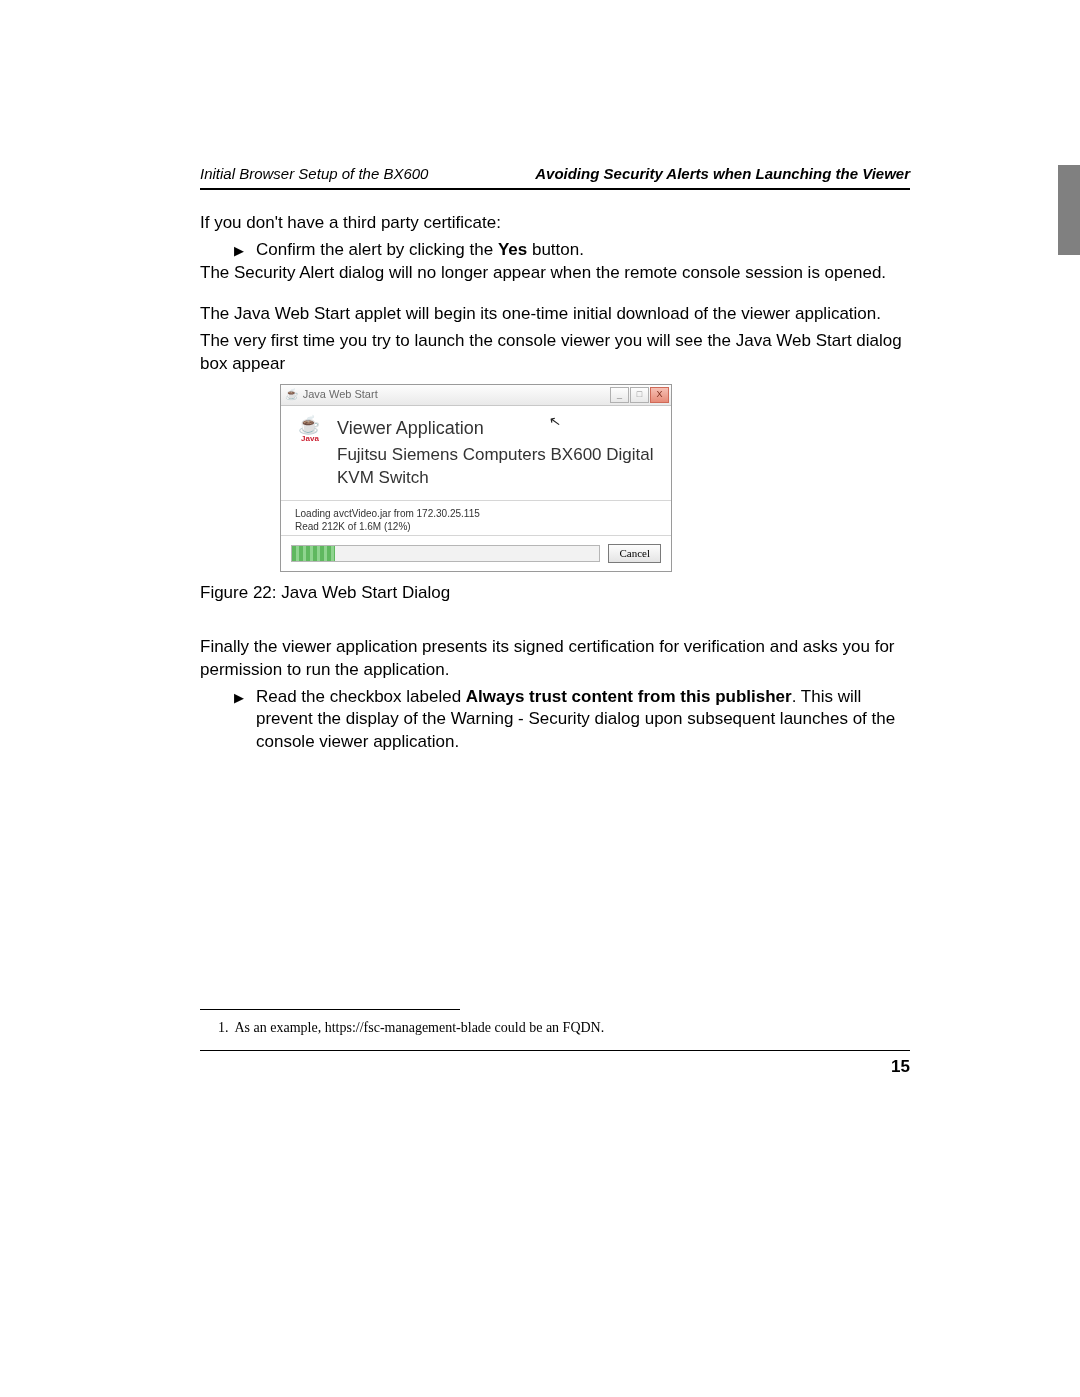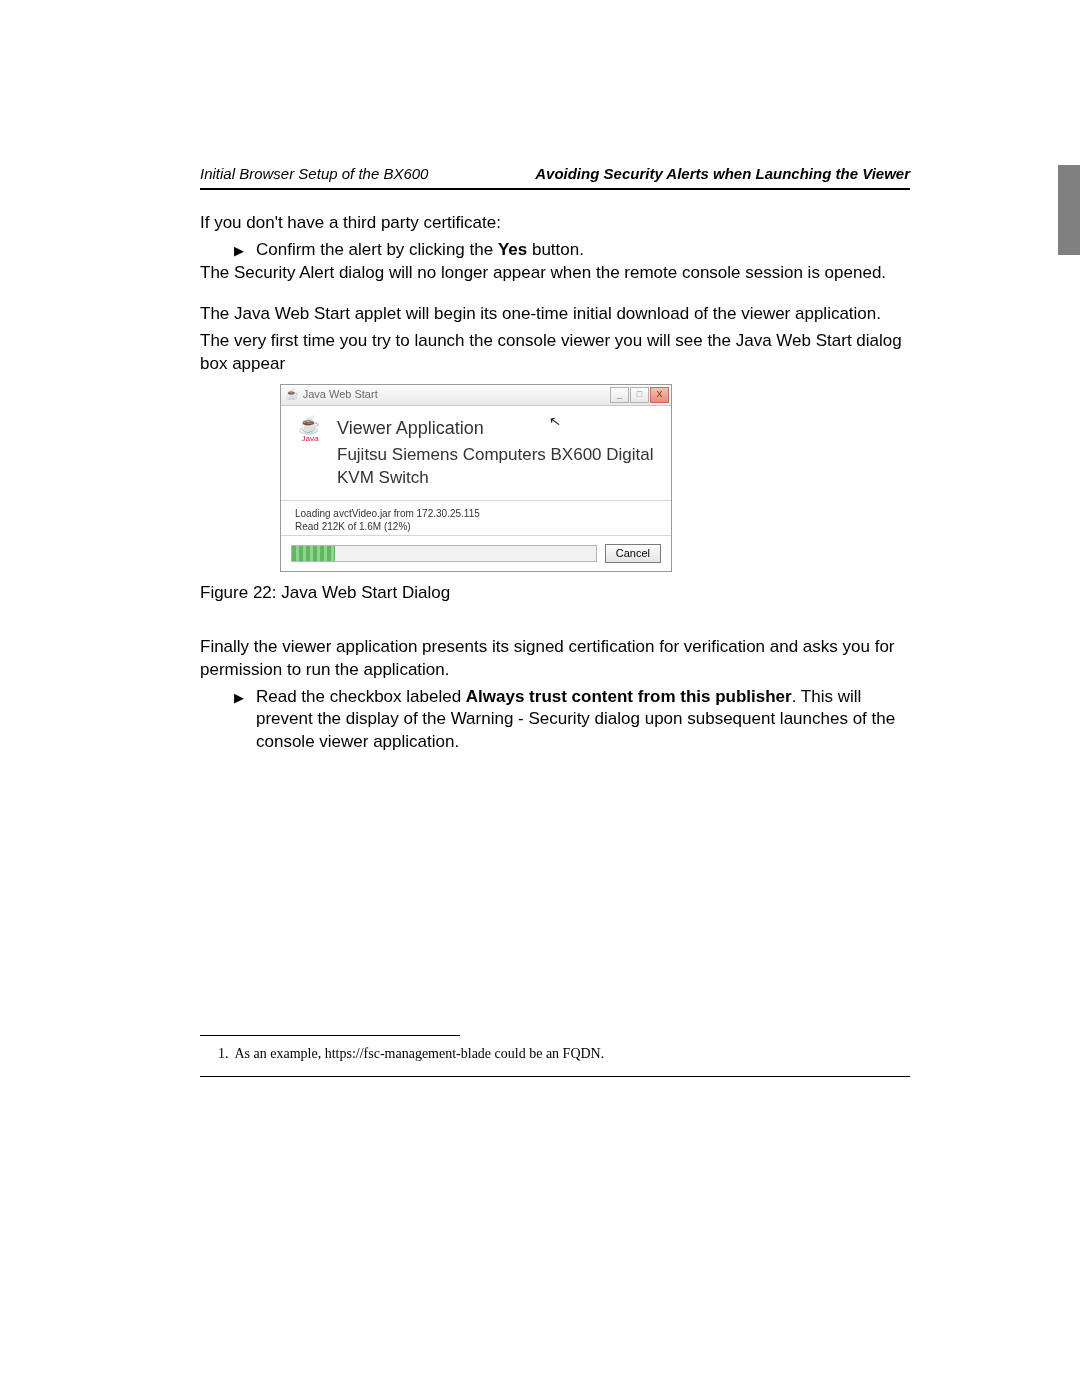--- a/index.html
+++ b/index.html
@@ -77,21 +77,21 @@
   }
   .jws-head {
     display: flex;
     padding: 10px 10px 10px 14px;
     border-bottom: 1px solid #d6d6d6;
     position: relative;
     background:#fff;
   }
   .java-logo { width: 30px; text-align:center; }
   .java-cup { font-size: 18px; color:#c23; line-height:1; }
-  .java-word { font-size: 8px; color:#c23; font-weight:normal; }
+  .java-word { font-size: 8px; color:#c23; font-weight:bold; }
   .jws-head-txt { margin-left: 12px; flex:1; }
   .jws-h1 { font-size: 18px; color:#333; font-family: "Trebuchet MS", Tahoma, sans-serif; margin-bottom:4px;}
   .jws-h2 { font-size: 17px; color:#333; }
   .cursor {
     position:absolute; right:110px; top:6px;
     font-size:14px; color:#222; transform: rotate(-10deg);
   }
   .jws-status {
     padding: 6px 10px 2px 14px;
     font-size: 10px; color:#333; line-height:1.3;
@@ -111,20 +111,21 @@
   .progress-fill {
     position:absolute; left:0; top:0; bottom:0;
     width:14%;
     background: repeating-linear-gradient(90deg,#5fb85f 0,#5fb85f 4px,#8fd48f 4px,#8fd48f 7px);
   }
   .cancel-btn {
     font-size:11px;
     padding:1px 10px;
     border:1px solid #7a7a7a;
     background: linear-gradient(#fdfdfd,#e4e4e4);
+    font-family: Liberation Serif, serif;
   }
 
   .footnote-rule {
     width: 260px; border:0; border-top:1px solid #000;
     margin: 0 0 10px 0;
   }
   .footnote { font-size: 14px; margin-left:18px;font-family:Liberation Serif, serif; }
   .footnote-num { margin-right:6px; }
   .footer-area {
     position:absolute; left:200px; right:170px; bottom:320px;
@@ -210,15 +211,16 @@
 
   </div>
 
   <div class="footer-area">
     <hr class="footnote-rule">
     <div class="footnote">
       <span class="footnote-num">1.</span><span>As an example, https://fsc-management-blade could be an FQDN.</span>
     </div>
     <div class="spacer"></div>
     <hr class="hr-med">
+    <div class="page-num-row">15</div>
   </div>
 
 </div>
 
 </body></html>

